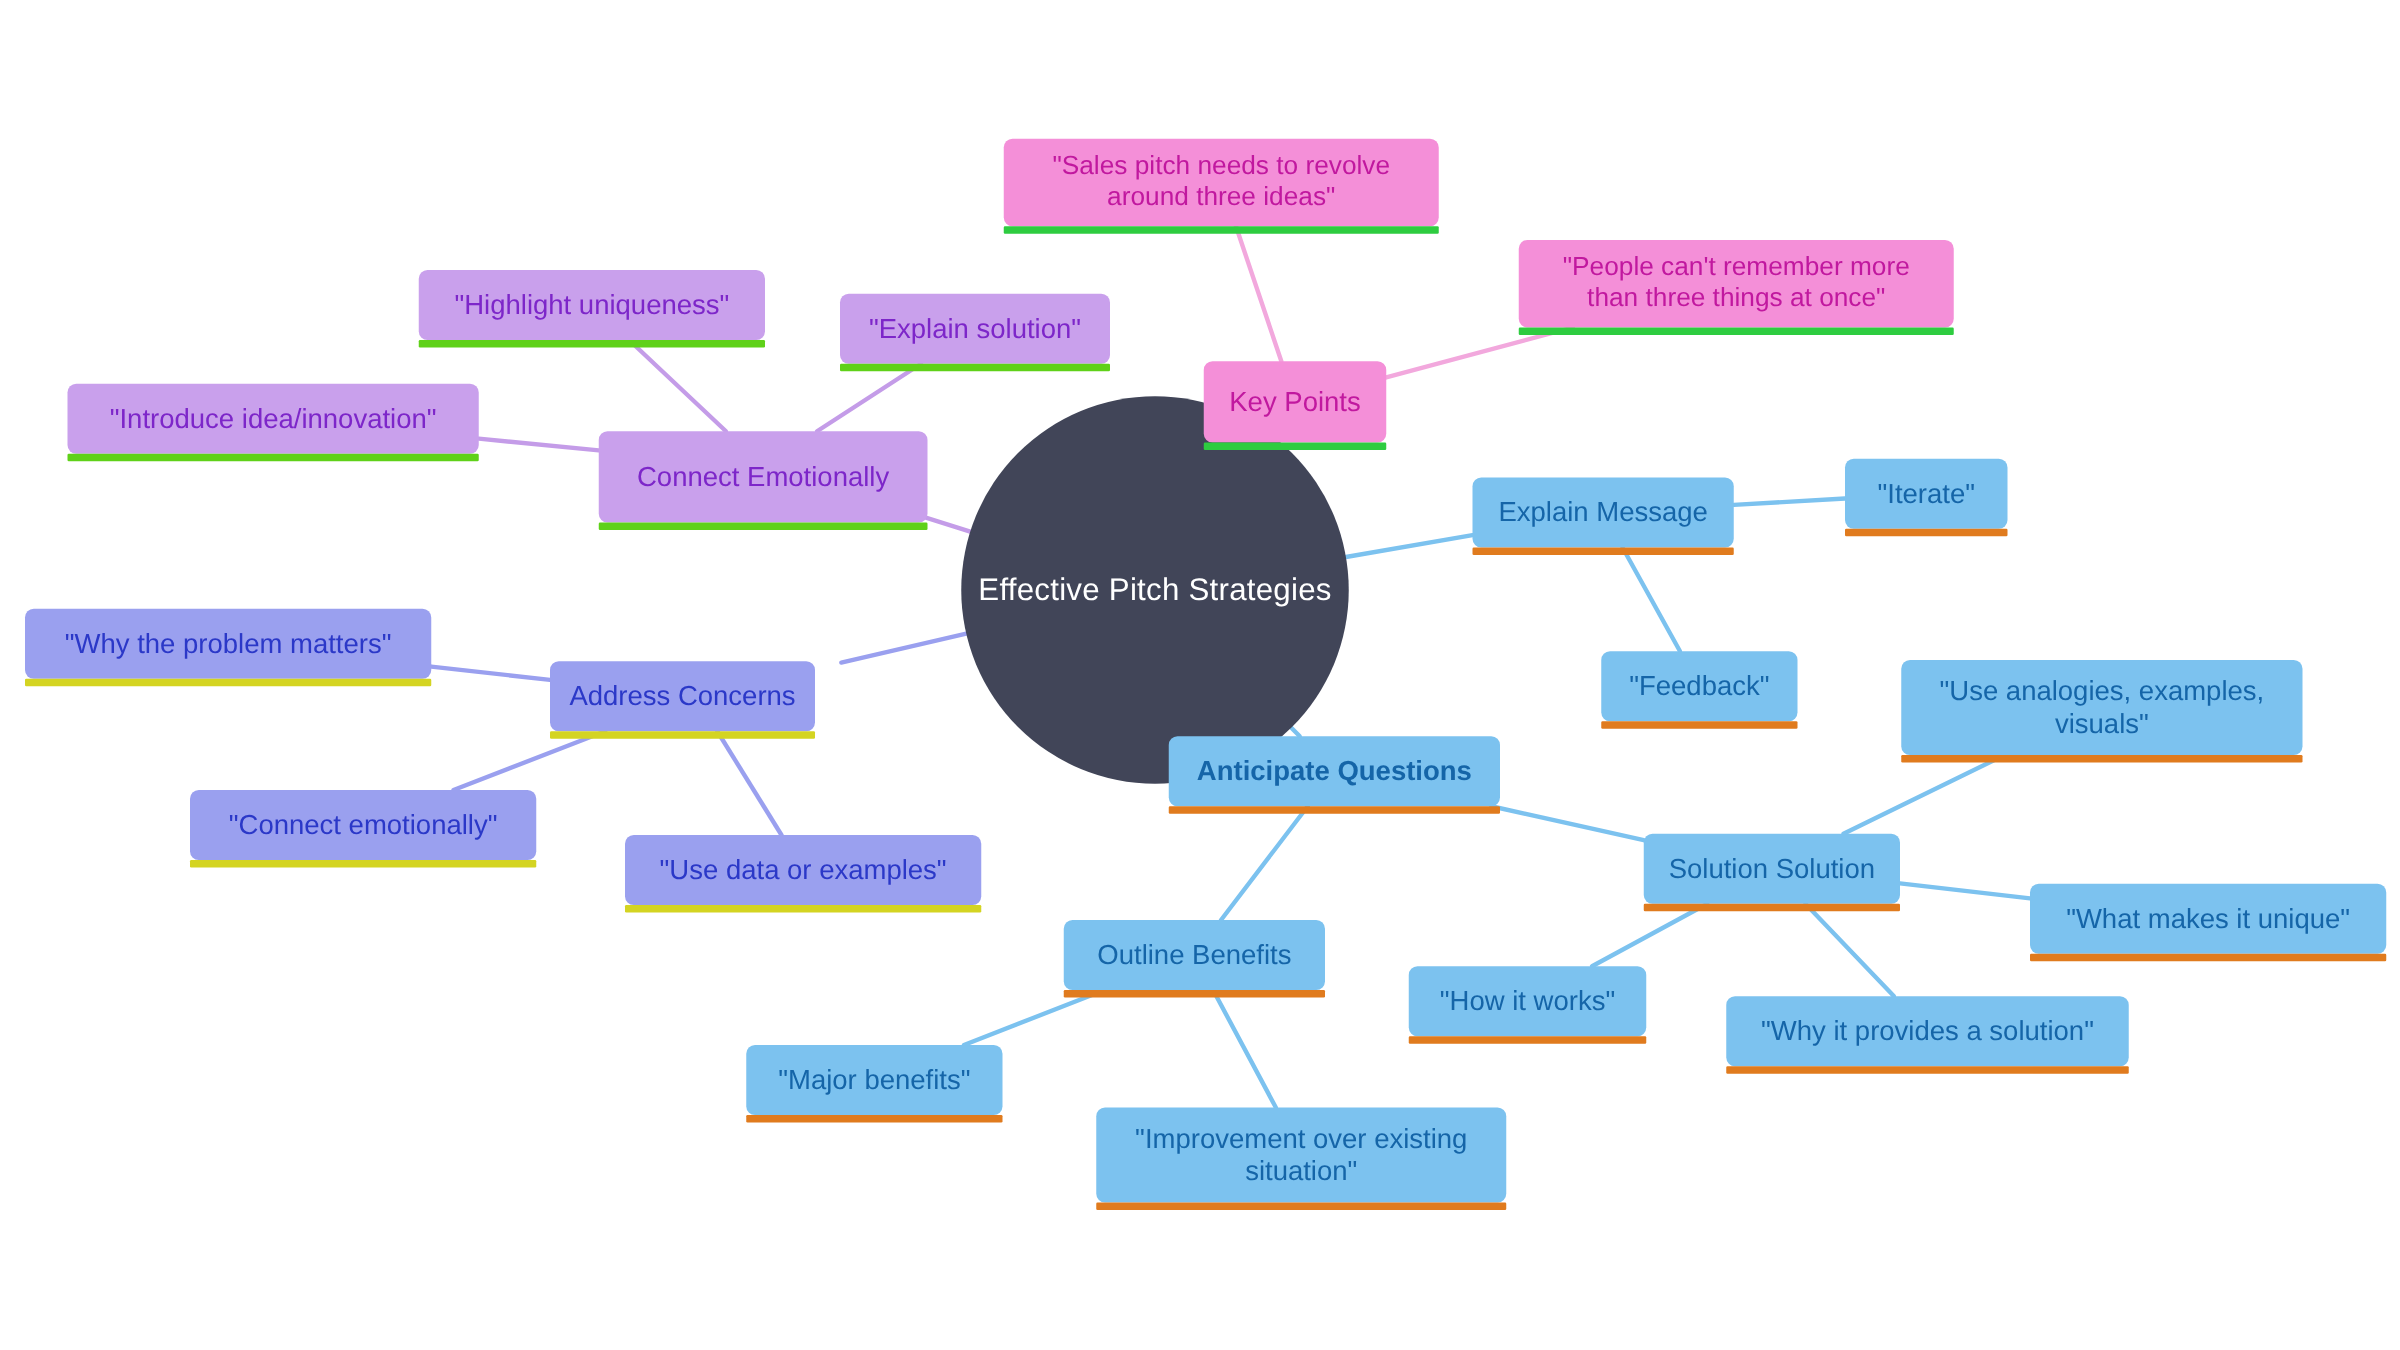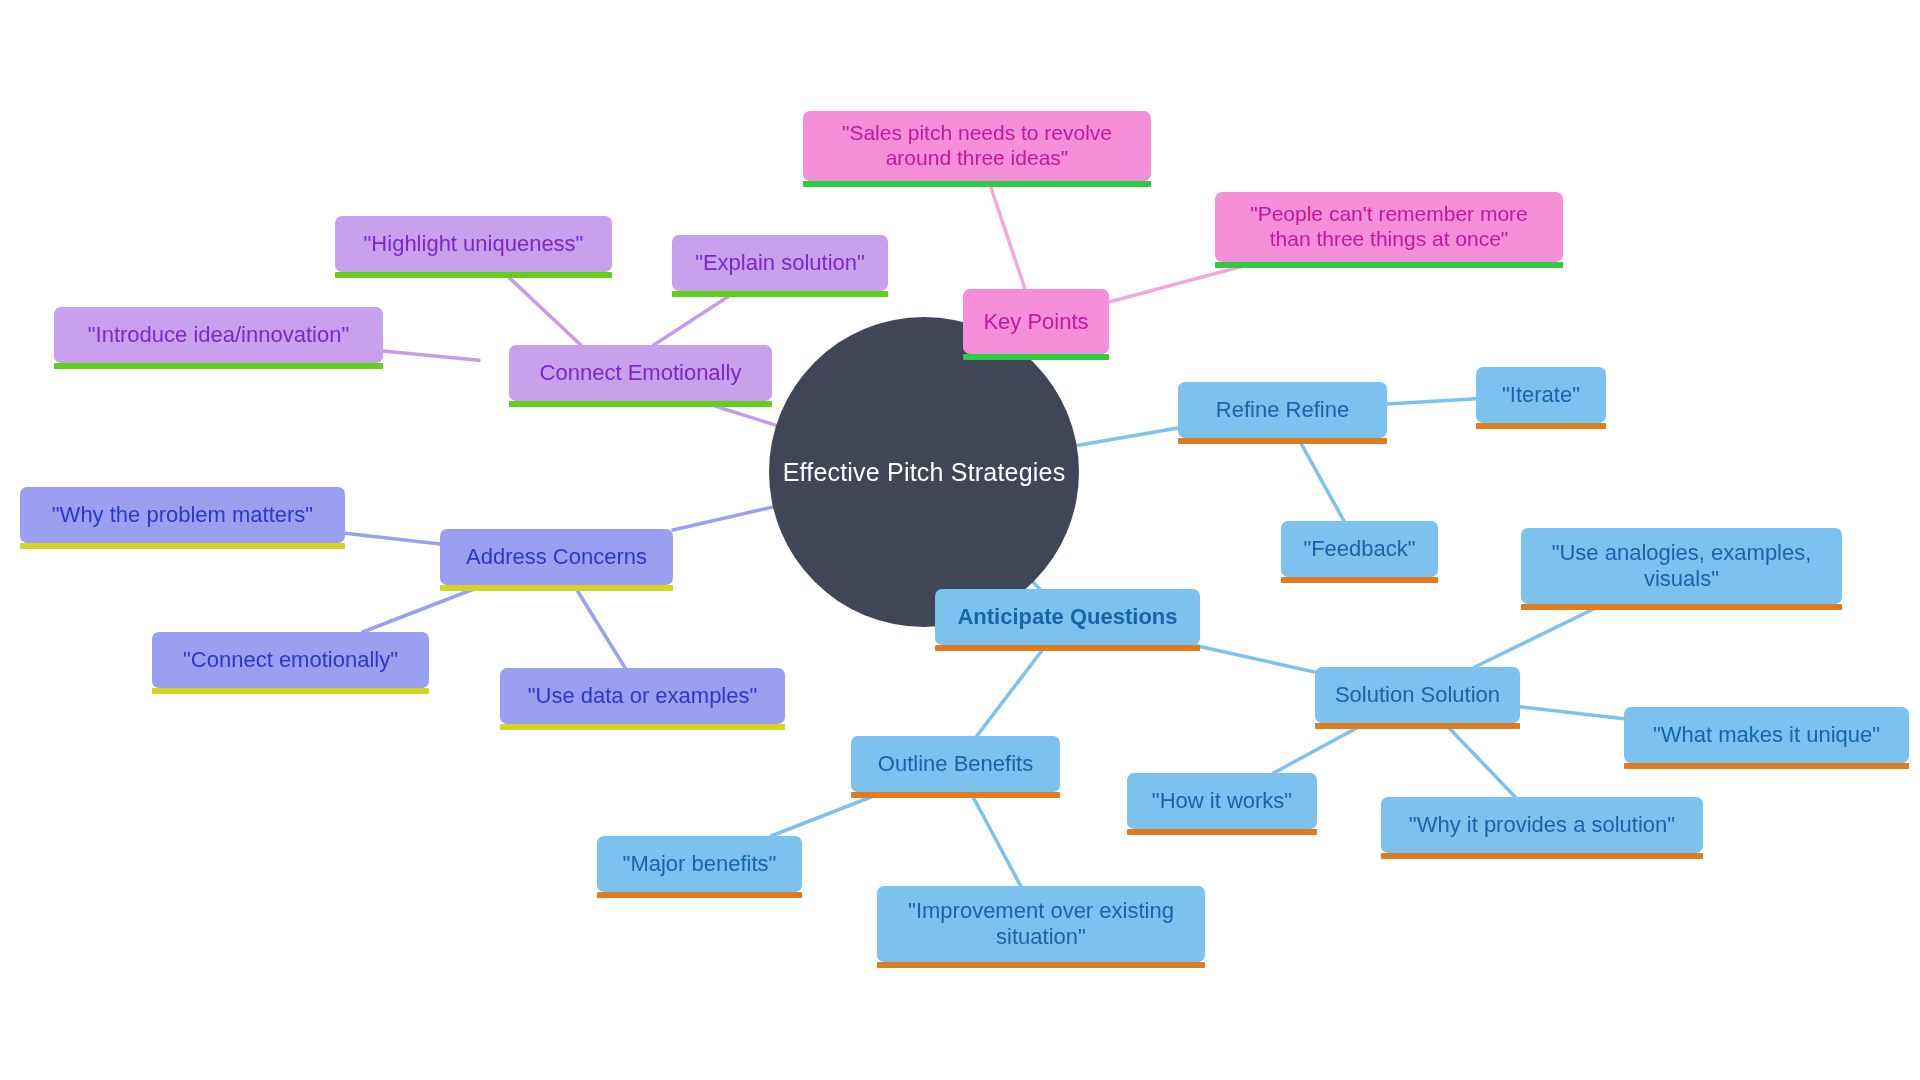--- a/index.html
+++ b/index.html
@@ -97,26 +97,26 @@
         <span>Effective Pitch Strategies</span>
       </div>
       <div class="node" style="left: 803px; top: 111px; width: 348px; height: 70px; background: rgb(244, 143, 216); color: rgb(193, 24, 159); font-size: 21px;"><span>"Sales pitch needs to revolve
 around three ideas"</span><span class="underline" style="background: rgb(46, 204, 64);"></span></div>
       <div class="node" style="left: 1215px; top: 192px; width: 348px; height: 70px; background: rgb(244, 143, 216); color: rgb(193, 24, 159); font-size: 21px;"><span>"People can't remember more
 than three things at once"</span><span class="underline" style="background: rgb(46, 204, 64);"></span></div>
       <div class="node" style="left: 963px; top: 289px; width: 146px; height: 65px; background: rgb(244, 143, 216); color: rgb(193, 24, 159); font-size: 22px;"><span>Key Points</span><span class="underline" style="background: rgb(46, 204, 64);"></span></div>
       <div class="node" style="left: 335px; top: 216px; width: 277px; height: 56px; background: rgb(201, 160, 236); color: rgb(125, 38, 201); font-size: 22px;"><span>"Highlight uniqueness"</span><span class="underline" style="background: rgb(95, 209, 25);"></span></div>
       <div class="node" style="left: 672px; top: 235px; width: 216px; height: 56px; background: rgb(201, 160, 236); color: rgb(125, 38, 201); font-size: 22px;"><span>"Explain solution"</span><span class="underline" style="background: rgb(95, 209, 25);"></span></div>
       <div class="node" style="left: 54px; top: 307px; width: 329px; height: 56px; background: rgb(201, 160, 236); color: rgb(125, 38, 201); font-size: 22px;"><span>"Introduce idea/innovation"</span><span class="underline" style="background: rgb(95, 209, 25);"></span></div>
-      <div class="node" style="left: 479px; top: 345px; width: 263px; height: 56px; background: rgb(201, 160, 236); color: rgb(125, 38, 201); font-size: 22px; margin-left: 30px;"><span>Connect Emotionally</span><span class="underline" style="background: rgb(95, 209, 25);"></span></div>
+      <div class="node" style="left: 479px; top: 345px; width: 263px; height: 73px; background: rgb(201, 160, 236); color: rgb(125, 38, 201); font-size: 22px;"><span>Connect Emotionally</span><span class="underline" style="background: rgb(95, 209, 25);"></span></div>
       <div class="node" style="left: 20px; top: 487px; width: 325px; height: 56px; background: rgb(154, 160, 239); color: rgb(43, 56, 200); font-size: 22px;"><span>"Why the problem matters"</span><span class="underline" style="background: rgb(212, 212, 34);"></span></div>
-      <div class="node" style="left: 440px; top: 529px; width: 233px; height: 56px; background: rgb(154, 160, 239); color: rgb(43, 56, 200); font-size: 22px;"><span>Address Concerns</span><span class="underline" style="background: rgb(212, 212, 34);"></span></div>
+      <div class="node" style="left: 440px; top: 529px; width: 212px; height: 56px; background: rgb(154, 160, 239); color: rgb(43, 56, 200); font-size: 22px;"><span>Address Concerns</span><span class="underline" style="background: rgb(212, 212, 34);"></span></div>
       <div class="node" style="left: 152px; top: 632px; width: 277px; height: 56px; background: rgb(154, 160, 239); color: rgb(43, 56, 200); font-size: 22px;"><span>"Connect emotionally"</span><span class="underline" style="background: rgb(212, 212, 34);"></span></div>
       <div class="node" style="left: 500px; top: 668px; width: 285px; height: 56px; background: rgb(154, 160, 239); color: rgb(43, 56, 200); font-size: 22px;"><span>"Use data or examples"</span><span class="underline" style="background: rgb(212, 212, 34);"></span></div>
-      <div class="node" style="left: 1178px; top: 382px; width: 209px; height: 56px; background: rgb(124, 194, 239); color: rgb(21, 101, 168); font-size: 22px;"><span>Refine Refine</span><span class="underline" style="background: rgb(224, 123, 30);"></span></div>
+      <div class="node" style="left: 1178px; top: 382px; width: 209px; height: 56px; background: rgb(124, 194, 239); color: rgb(21, 101, 168); font-size: 22px;"><span>Explain Message</span><span class="underline" style="background: rgb(224, 123, 30);"></span></div>
       <div class="node" style="left: 1476px; top: 367px; width: 130px; height: 56px; background: rgb(124, 194, 239); color: rgb(21, 101, 168); font-size: 22px;"><span>"Iterate"</span><span class="underline" style="background: rgb(224, 123, 30);"></span></div>
       <div class="node" style="left: 1281px; top: 521px; width: 157px; height: 56px; background: rgb(124, 194, 239); color: rgb(21, 101, 168); font-size: 22px;"><span>"Feedback"</span><span class="underline" style="background: rgb(224, 123, 30);"></span></div>
       <div class="node" style="left: 935px; top: 589px; width: 265px; height: 56px; background: rgb(124, 194, 239); color: rgb(21, 101, 168); font-size: 22px; font-weight: bold;"><span>Anticipate Questions</span><span class="underline" style="background: rgb(224, 123, 30);"></span></div>
       <div class="node" style="left: 1521px; top: 528px; width: 321px; height: 76px; background: rgb(124, 194, 239); color: rgb(21, 101, 168); font-size: 22px;"><span>"Use analogies, examples,
 visuals"</span><span class="underline" style="background: rgb(224, 123, 30);"></span></div>
       <div class="node" style="left: 1315px; top: 667px; width: 205px; height: 56px; background: rgb(124, 194, 239); color: rgb(21, 101, 168); font-size: 22px;"><span>Solution Solution</span><span class="underline" style="background: rgb(224, 123, 30);"></span></div>
       <div class="node" style="left: 1624px; top: 707px; width: 285px; height: 56px; background: rgb(124, 194, 239); color: rgb(21, 101, 168); font-size: 22px;"><span>"What makes it unique"</span><span class="underline" style="background: rgb(224, 123, 30);"></span></div>
       <div class="node" style="left: 851px; top: 736px; width: 209px; height: 56px; background: rgb(124, 194, 239); color: rgb(21, 101, 168); font-size: 22px;"><span>Outline Benefits</span><span class="underline" style="background: rgb(224, 123, 30);"></span></div>
       <div class="node" style="left: 1127px; top: 773px; width: 190px; height: 56px; background: rgb(124, 194, 239); color: rgb(21, 101, 168); font-size: 22px;"><span>"How it works"</span><span class="underline" style="background: rgb(224, 123, 30);"></span></div>
       <div class="node" style="left: 1381px; top: 797px; width: 322px; height: 56px; background: rgb(124, 194, 239); color: rgb(21, 101, 168); font-size: 22px;"><span>"Why it provides a solution"</span><span class="underline" style="background: rgb(224, 123, 30);"></span></div>

